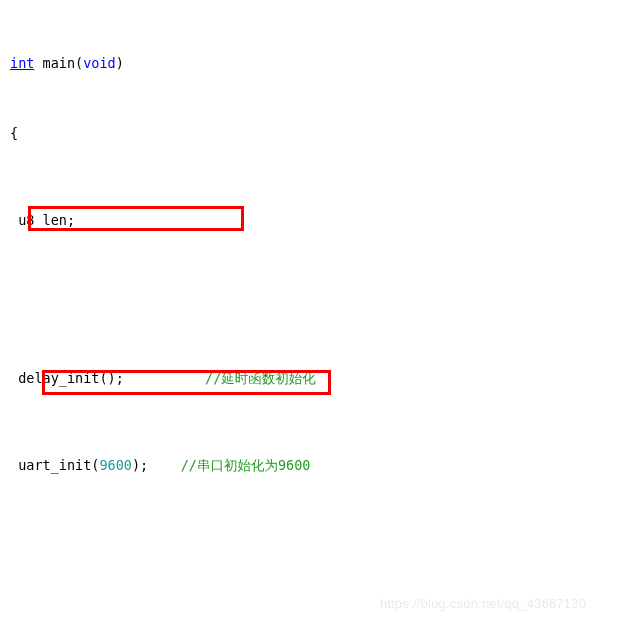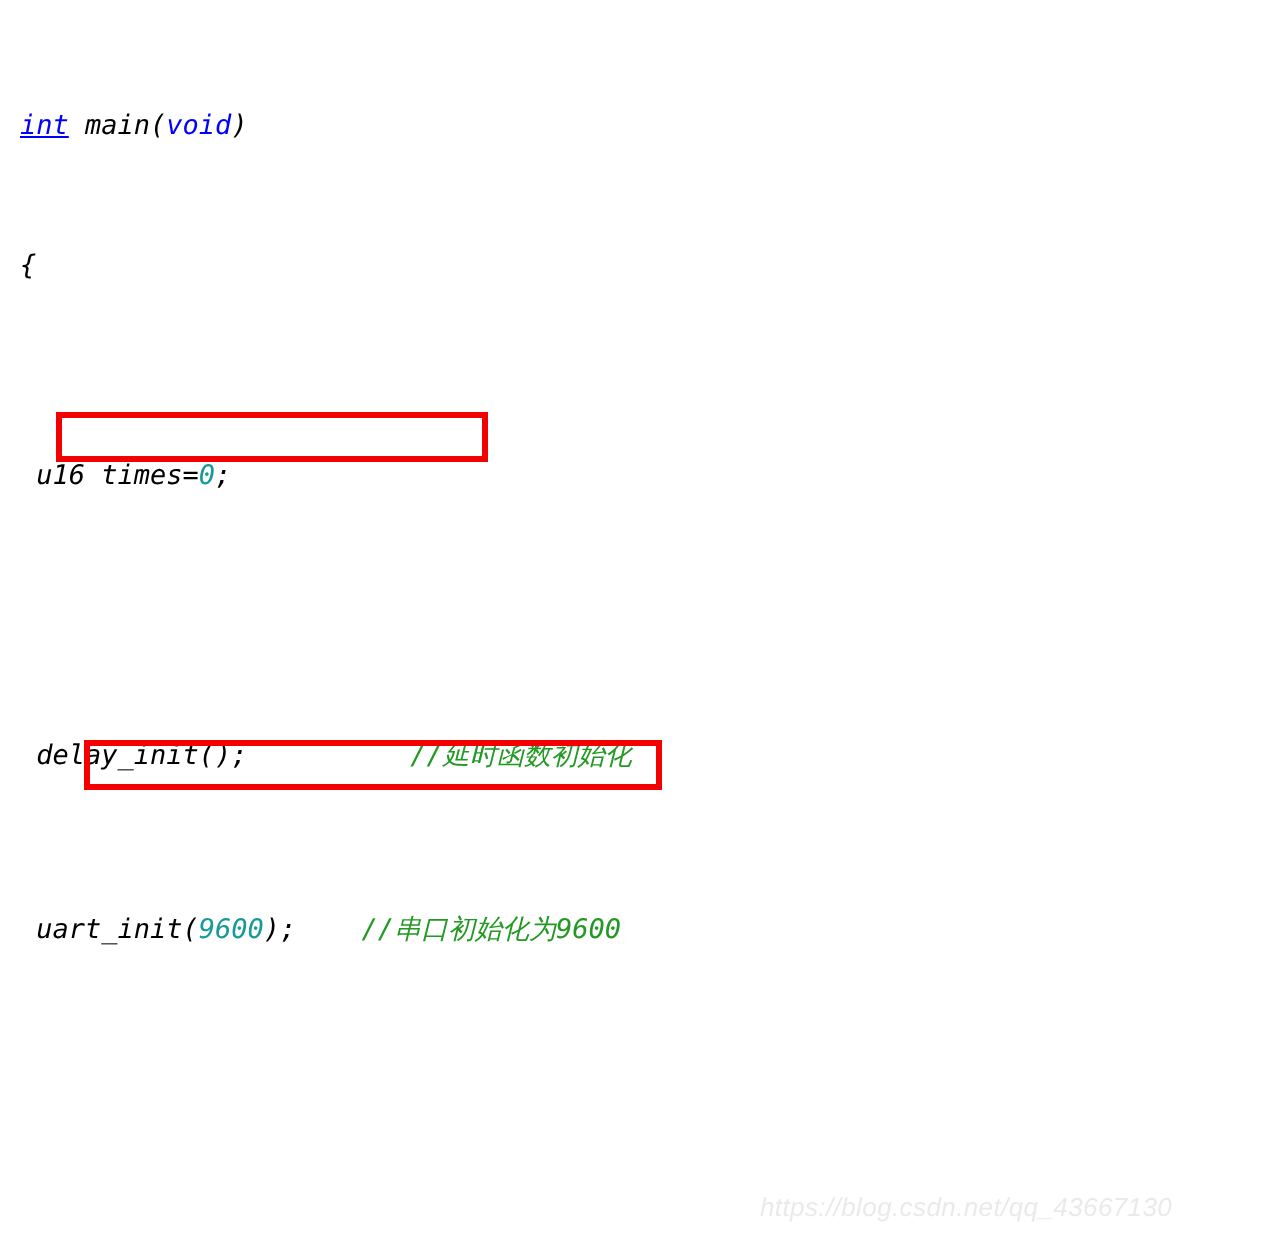--- a/index.html
+++ b/index.html
@@ -11,21 +11,20 @@
     width: 634px;
     height: 622px;
     overflow: hidden;
     font-family: "DejaVu Sans Mono", "Liberation Mono", monospace;
   }
   #editor {
     position: relative;
     width: 506px;
     height: 622px;
     background: #ffffff;
-    font-style: italic;
   }
   .code {
     position: absolute;
     top: 2px;
     left: 0;
     width: 634px;
     font-family: "DejaVu Sans Mono", "Liberation Mono", monospace;
     font-size: 13.5px;
     line-height: 17.5px;
     white-space: pre;
@@ -81,22 +80,22 @@
 
 <div id="editor">
 
   <div class="code">
 
     <div class="line"><span class="kw">int</span><span class="plain"> main(</span><span class="kw2">void</span><span class="plain">)</span></div>
 
     <div class="line"><span class="plain">{</span></div>
 
 
+    <div class="line"><span class="plain"> u8 len;</span></div>
 
-    <div class="line"><span class="plain"> u16 times=</span><span class="num">0</span><span class="plain">;</span></div>
 
     <div class="line">&nbsp;</div>
 
     <div class="line"><span class="plain"> delay_init();          </span><span class="cmt">//延时函数初始化</span></div>
 
 
     <div class="line"><span class="plain"> uart_init(</span><span class="num">9600</span><span class="plain">);    </span><span class="cmt">//串口初始化为9600</span></div>
 
     
 

